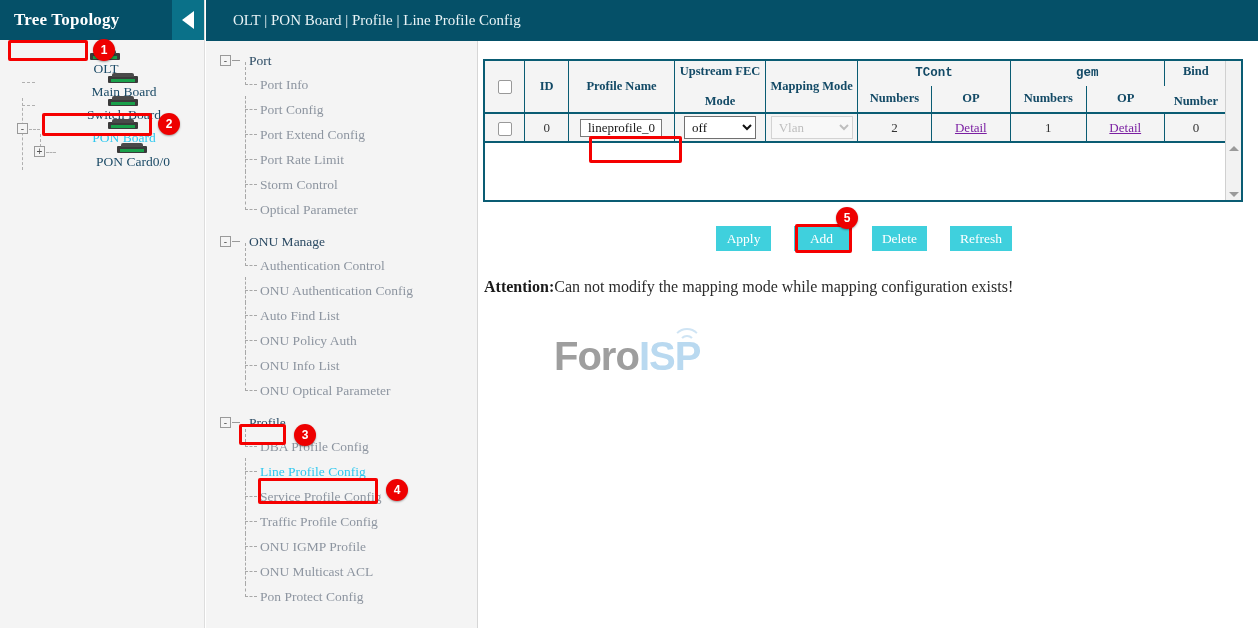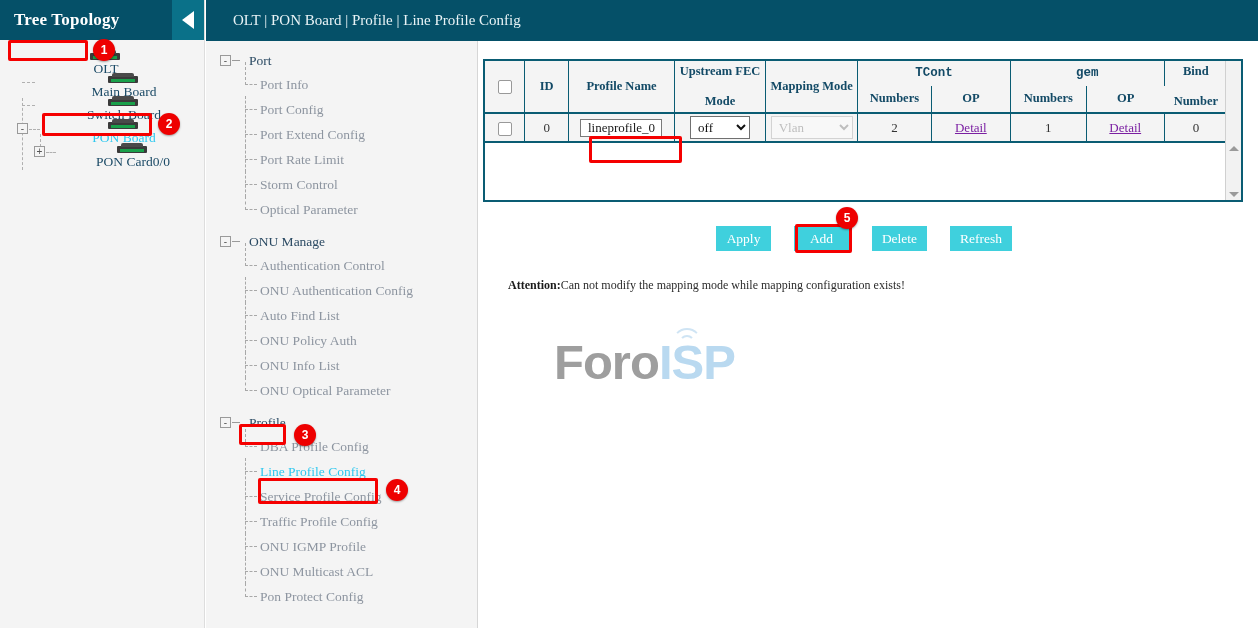--- a/index.html
+++ b/index.html
@@ -235,21 +235,21 @@
     width: 82px; height: 18px;
     border: 1px solid #7a7a7a;
     background: #ffffff;
     font-family: "Liberation Serif", serif;
     font-size: 13px;
     color: #1a1a1a;
     text-align: center;
     padding: 0 2px;
   }
   select.sel-fec {
-    width: 60px; height: 23px;
+    width: 72px; height: 23px;
     font-family: "Liberation Serif", serif;
     font-size: 13px;
     border: 1px solid #707070;
     background: #ffffff;
     color: #111;
     padding-left: 3px;
   }
   select.sel-map {
     width: 82px; height: 23px;
     font-family: "Liberation Serif", serif;
@@ -308,31 +308,30 @@
     font-family: "Liberation Serif", serif;
     font-size: 13.5px;
     cursor: pointer;
     padding: 0;
   }
   #btn-refresh { width: 62px; }
 
   
   #attention {
     position: absolute; left: 5px; top: 237px;
-    font-size: 12px;
+    font-size: 16px;
     color: #2b2b2b;
-    margin-left: 24px;
   }
   #attention b { color: #1a1a1a; }
 
   
   #watermark {
     position: absolute; left: 75px; top: 293px;
     font-family: "Liberation Sans", sans-serif;
-    font-size: 49px;
+    font-size: 40px;
     font-weight: bold;
     letter-spacing: -1px;
     user-select: none;
   }
   #watermark .foro { color: #9e9e9e; }
   #watermark .isp { color: #b9d9f0; }
   #wm-wifi {
     position: absolute; left: 191px; top: 285px;
     width: 34px; height: 16px;
     overflow: hidden;

